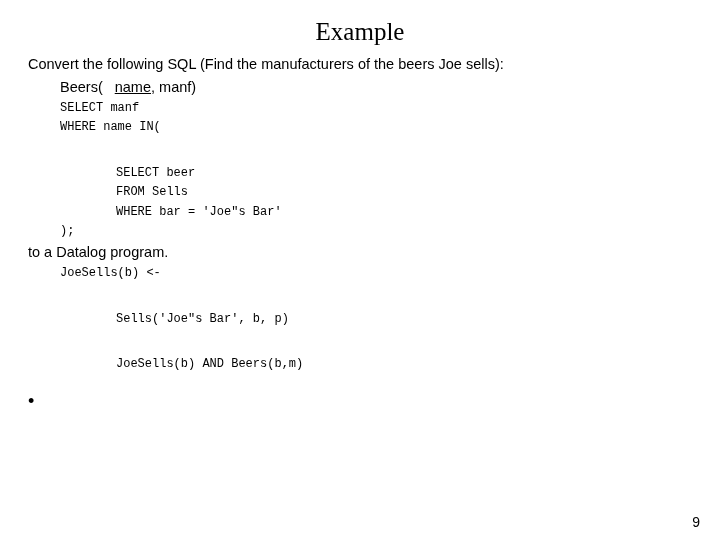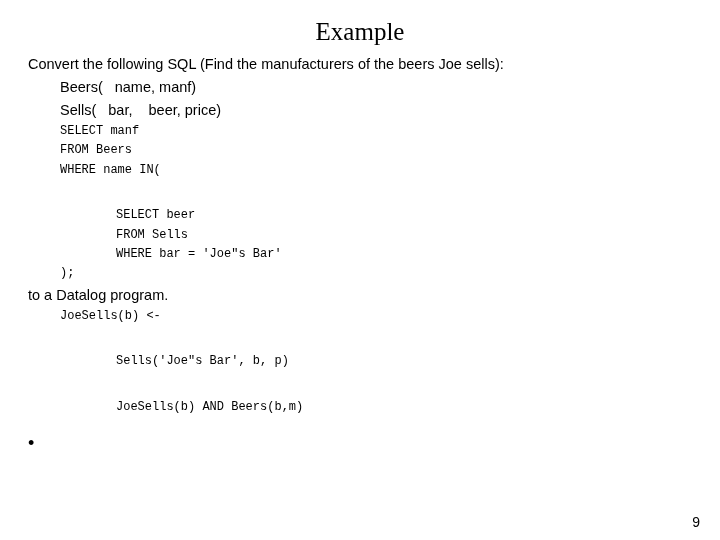--- a/index.html
+++ b/index.html
@@ -32,20 +32,21 @@
       line-height: 1.45;
     }
     .indent1 {
       margin-left: 32px;
     }
     .indent2 {
       margin-left: 56px;
       margin-top: 28px;
     }
     .underline {
+      text-decoration: underline;
       padding-left: 12px;
     }
     .monospace {
       font-family: 'Courier New', Courier, monospace;
       font-size: 12px;
     }
     .note-section {
       margin-top: 14px;
       display: flex;
       align-items: baseline;
@@ -80,28 +81,24 @@
 
   <div class="title">Example</div>
 
   <div class="body-text">
     <div class="block">Convert the following SQL (Find the manufacturers of the beers Joe sells):</div>
 
     <div class="indent1">
       <div class="block">
         Beers(<span class="underline">name</span>, manf)
       </div>
-      <div class="block">
-        Sells(<span class="underline">bar</span>, <span class="underline">beer</span>, price)
-      </div>
     </div>
 
     <div class="indent1 monospace">
       <div class="block">SELECT manf</div>
-      <div class="block">FROM Beers</div>
       <div class="block">WHERE name IN(</div>
       <div class="indent2 monospace">
         <div class="block">SELECT beer</div>
         <div class="block">FROM Sells</div>
         <div class="block">WHERE bar = 'Joe"s Bar'</div>
       </div>
       <div class="block">);</div>
     </div>
 
     <div class="block">

